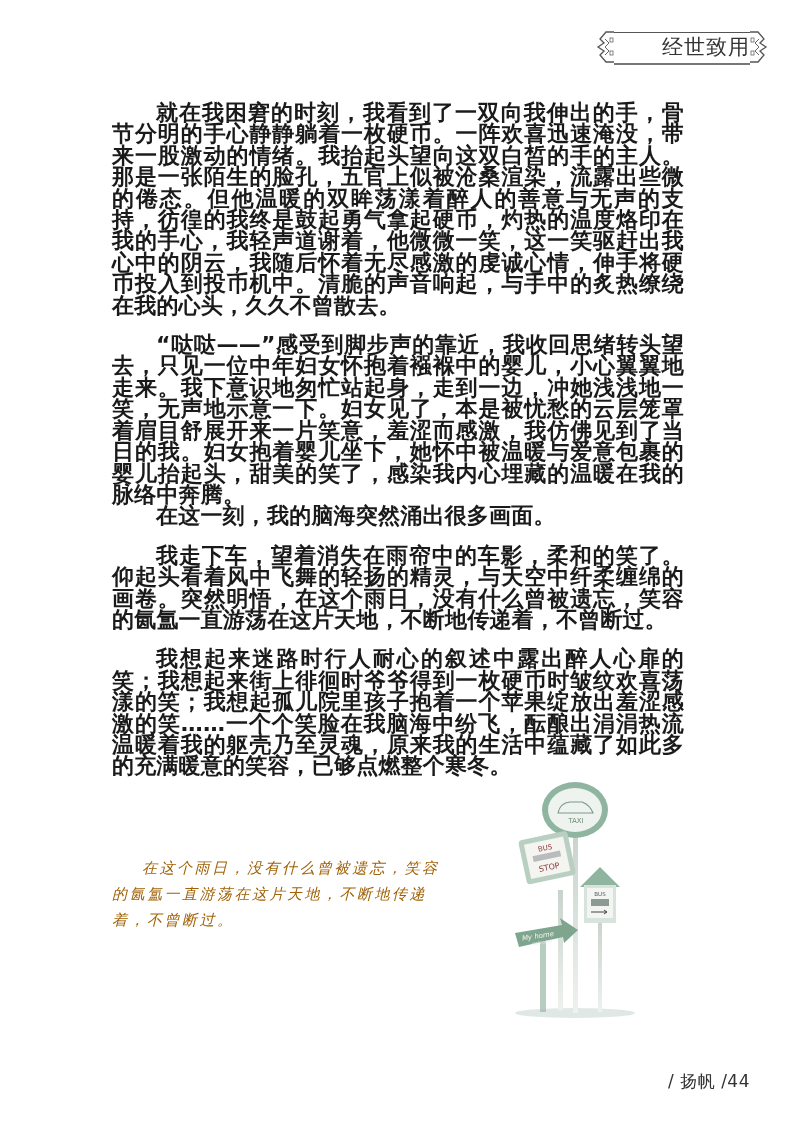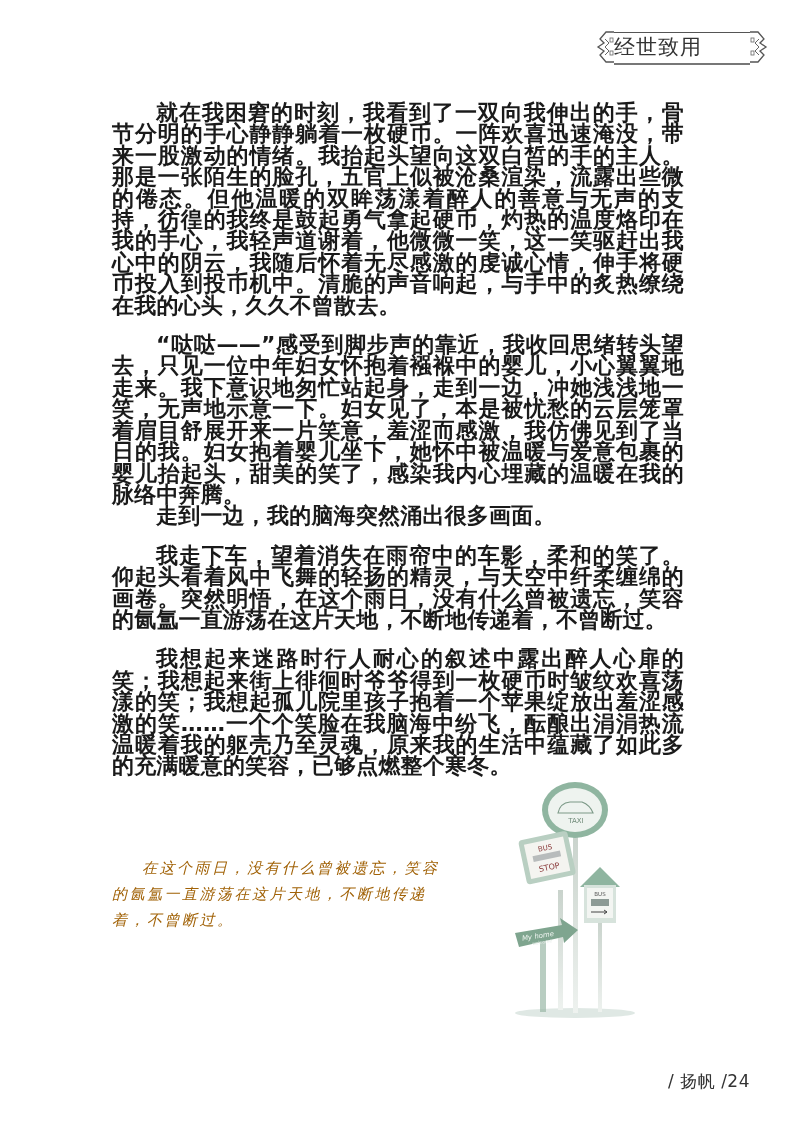--- a/index.html
+++ b/index.html
@@ -5,21 +5,21 @@
   html, body { margin: 0; padding: 0; background: #ffffff; }
   body { width: 794px; height: 1123px; position: relative; overflow: hidden;
          font-family: "DejaVu Sans", "Liberation Sans", sans-serif; color: #1a1a1a; }
   .header-banner { position: absolute; left: 596px; top: 30px; width: 172px; height: 36px; }
   .header-banner .frame { position: absolute; left: 18px; top: 2px; width: 136px; height: 30px;
         border-top: 1.5px solid #555; border-bottom: 2px solid #777; background: #fff; }
   .header-banner .cap { position: absolute; top: 0; width: 20px; height: 34px; }
   .header-banner .cap.left { left: 0; }
   .header-banner .cap.right { right: 0; }
   .header-banner .title { position: absolute; left: 18px; top: 2px; width: 136px; height: 30px;
-        text-align: left; line-height: 30px; font-size: 21px; color: #333; letter-spacing: 1px; }
+        text-align: right; line-height: 30px; font-size: 21px; color: #333; letter-spacing: 1px; }
   .body-text { position: absolute; left: 112px; top: 102px; width: 572px; font-size: 22px;
         line-height: 21.4px; letter-spacing: 0.2px; text-align: justify; font-weight: bold; }
   .body-text p { margin: 0; text-indent: 2em; }
   .body-text p.gap { margin-top: 18px; }
   .quote { position: absolute; left: 112px; top: 855px; width: 340px; font-family: "DejaVu Serif", serif;
         font-size: 15px; line-height: 26px; letter-spacing: 2.5px; font-style: italic; color: #a16207; }
   .quote p { margin: 0; text-indent: 2em; }
   .illustration { position: absolute; left: 500px; top: 775px; width: 150px; height: 245px; }
   .footer { position: absolute; right: 44px; top: 1070px; font-size: 17px; color: #333; letter-spacing: 0.5px; }
 </style>
@@ -39,21 +39,21 @@
     <path d="M2 2 L10 2 L16 9 L12 13 L18 17 L12 21 L16 25 L10 32 L2 32" fill="none" stroke="#555" stroke-width="1.3"></path>
     <path d="M11 9 L7 13 L11 17 L7 21 L11 25" fill="none" stroke="#666" stroke-width="1"></path>
     <rect x="3" y="8" width="3" height="4" fill="none" stroke="#666" stroke-width="0.8"></rect>
     <rect x="3" y="21" width="3" height="4" fill="none" stroke="#666" stroke-width="0.8"></rect>
   </svg>
 </div>
 
 <div class="body-text">
   <p>就在我困窘的时刻，我看到了一双向我伸出的手，骨节分明的手心静静躺着一枚硬币。一阵欢喜迅速淹没，带来一股激动的情绪。我抬起头望向这双白皙的手的主人。那是一张陌生的脸孔，五官上似被沧桑渲染，流露出些微的倦态。但他温暖的双眸荡漾着醉人的善意与无声的支持，彷徨的我终是鼓起勇气拿起硬币，灼热的温度烙印在我的手心，我轻声道谢着，他微微一笑，这一笑驱赶出我心中的阴云，我随后怀着无尽感激的虔诚心情，伸手将硬币投入到投币机中。清脆的声音响起，与手中的炙热缭绕在我的心头，久久不曾散去。</p>
   <p class="gap">“哒哒——”感受到脚步声的靠近，我收回思绪转头望去，只见一位中年妇女怀抱着襁褓中的婴儿，小心翼翼地走来。我下意识地匆忙站起身，走到一边，冲她浅浅地一笑，无声地示意一下。妇女见了，本是被忧愁的云层笼罩着眉目舒展开来一片笑意，羞涩而感激，我仿佛见到了当日的我。妇女抱着婴儿坐下，她怀中被温暖与爱意包裹的婴儿抬起头，甜美的笑了，感染我内心埋藏的温暖在我的脉络中奔腾。</p>
-  <p>走到一边，我的脑海突然涌出很多画面。</p>
+  <p>在这一刻，我的脑海突然涌出很多画面。</p>
   <p class="gap">我走下车，望着消失在雨帘中的车影，柔和的笑了。仰起头看着风中飞舞的轻扬的精灵，与天空中纤柔缠绵的画卷。突然明悟，在这个雨日，没有什么曾被遗忘，笑容的氤氲一直游荡在这片天地，不断地传递着，不曾断过。</p>
   <p class="gap">我想起来迷路时行人耐心的叙述中露出醉人心扉的笑；我想起来街上徘徊时爷爷得到一枚硬币时皱纹欢喜荡漾的笑；我想起孤儿院里孩子抱着一个苹果绽放出羞涩感激的笑……一个个笑脸在我脑海中纷飞，酝酿出涓涓热流温暖着我的躯壳乃至灵魂，原来我的生活中蕴藏了如此多的充满暖意的笑容，已够点燃整个寒冬。</p>
 </div>
 
 <div class="quote">
   <p>在这个雨日，没有什么曾被遗忘，笑容的氤氲一直游荡在这片天地，不断地传递着，不曾断过。</p>
 </div>
 
 <svg class="illustration" viewBox="0 0 150 245" width="150" height="245">
   <defs>
@@ -88,13 +88,13 @@
     <rect x="91" y="124" width="18" height="7" fill="#8c9a95"></rect>
     <path d="M91 137 L107 137 M104 135 L107 137 L104 139" stroke="#444" stroke-width="1" fill="none"></path>
   </g>
   <g>
     <path d="M15 158 L62 150 L60 143 L78 155 L64 168 L63 162 L19 172 Z" fill="#7fa58f"></path>
     <text x="22" y="163" font-size="7" fill="#f0f5f1" font-style="italic" transform="rotate(-9 40 162)">My home</text>
     <text x="32" y="169" font-size="4.5" fill="#e6ede8" transform="rotate(-9 40 167)">welcome</text>
   </g>
 </svg>
 
-<div class="footer">/ 扬帆 /24</div>
+<div class="footer">/ 扬帆 /44</div>
 
 </body></html>

